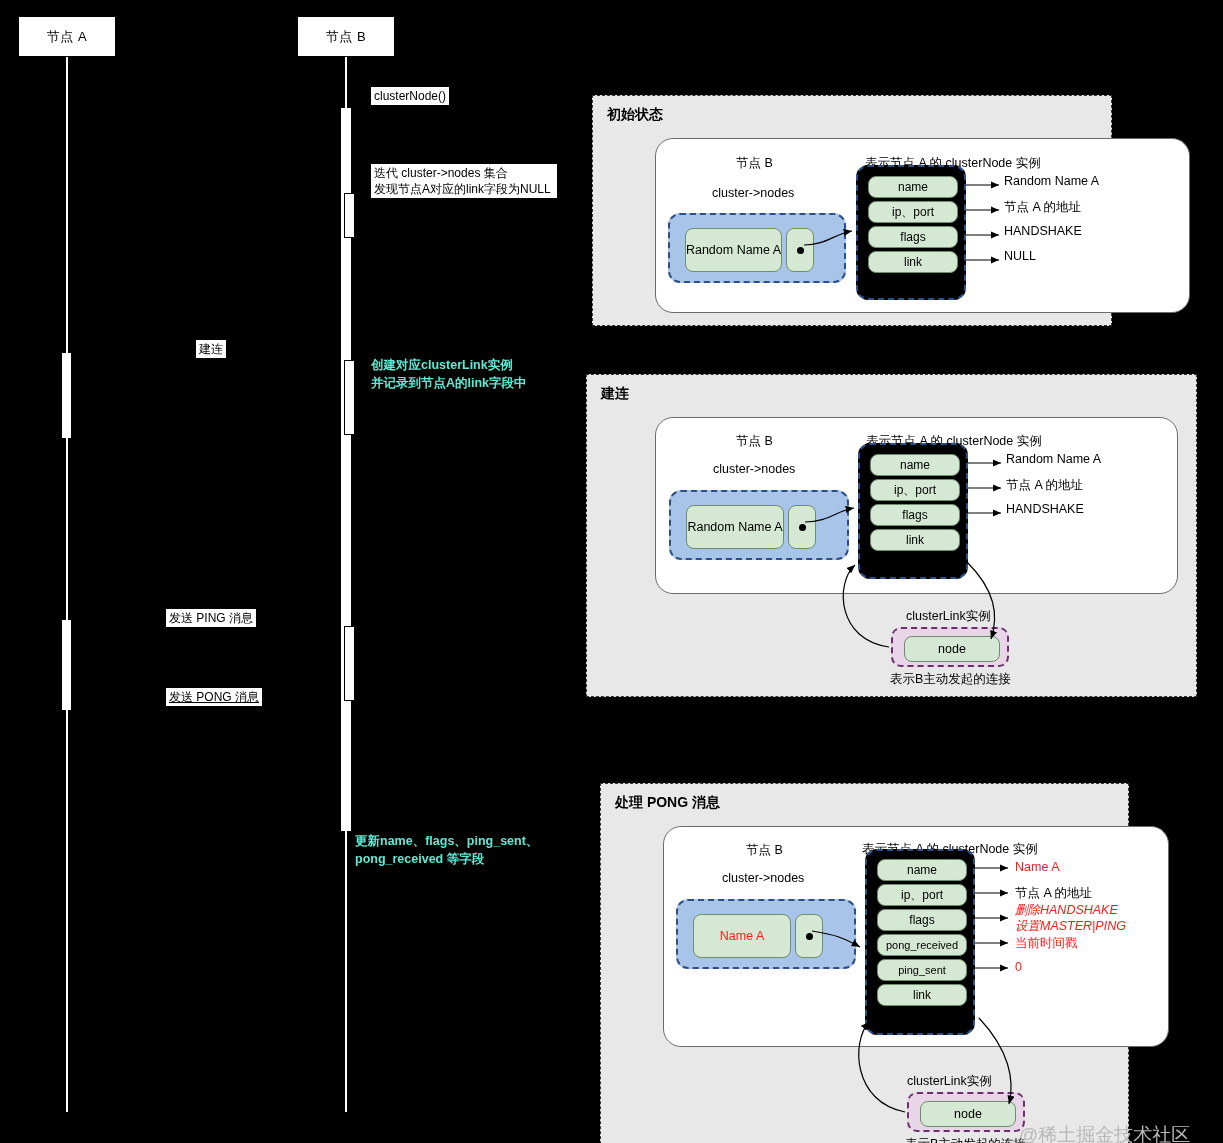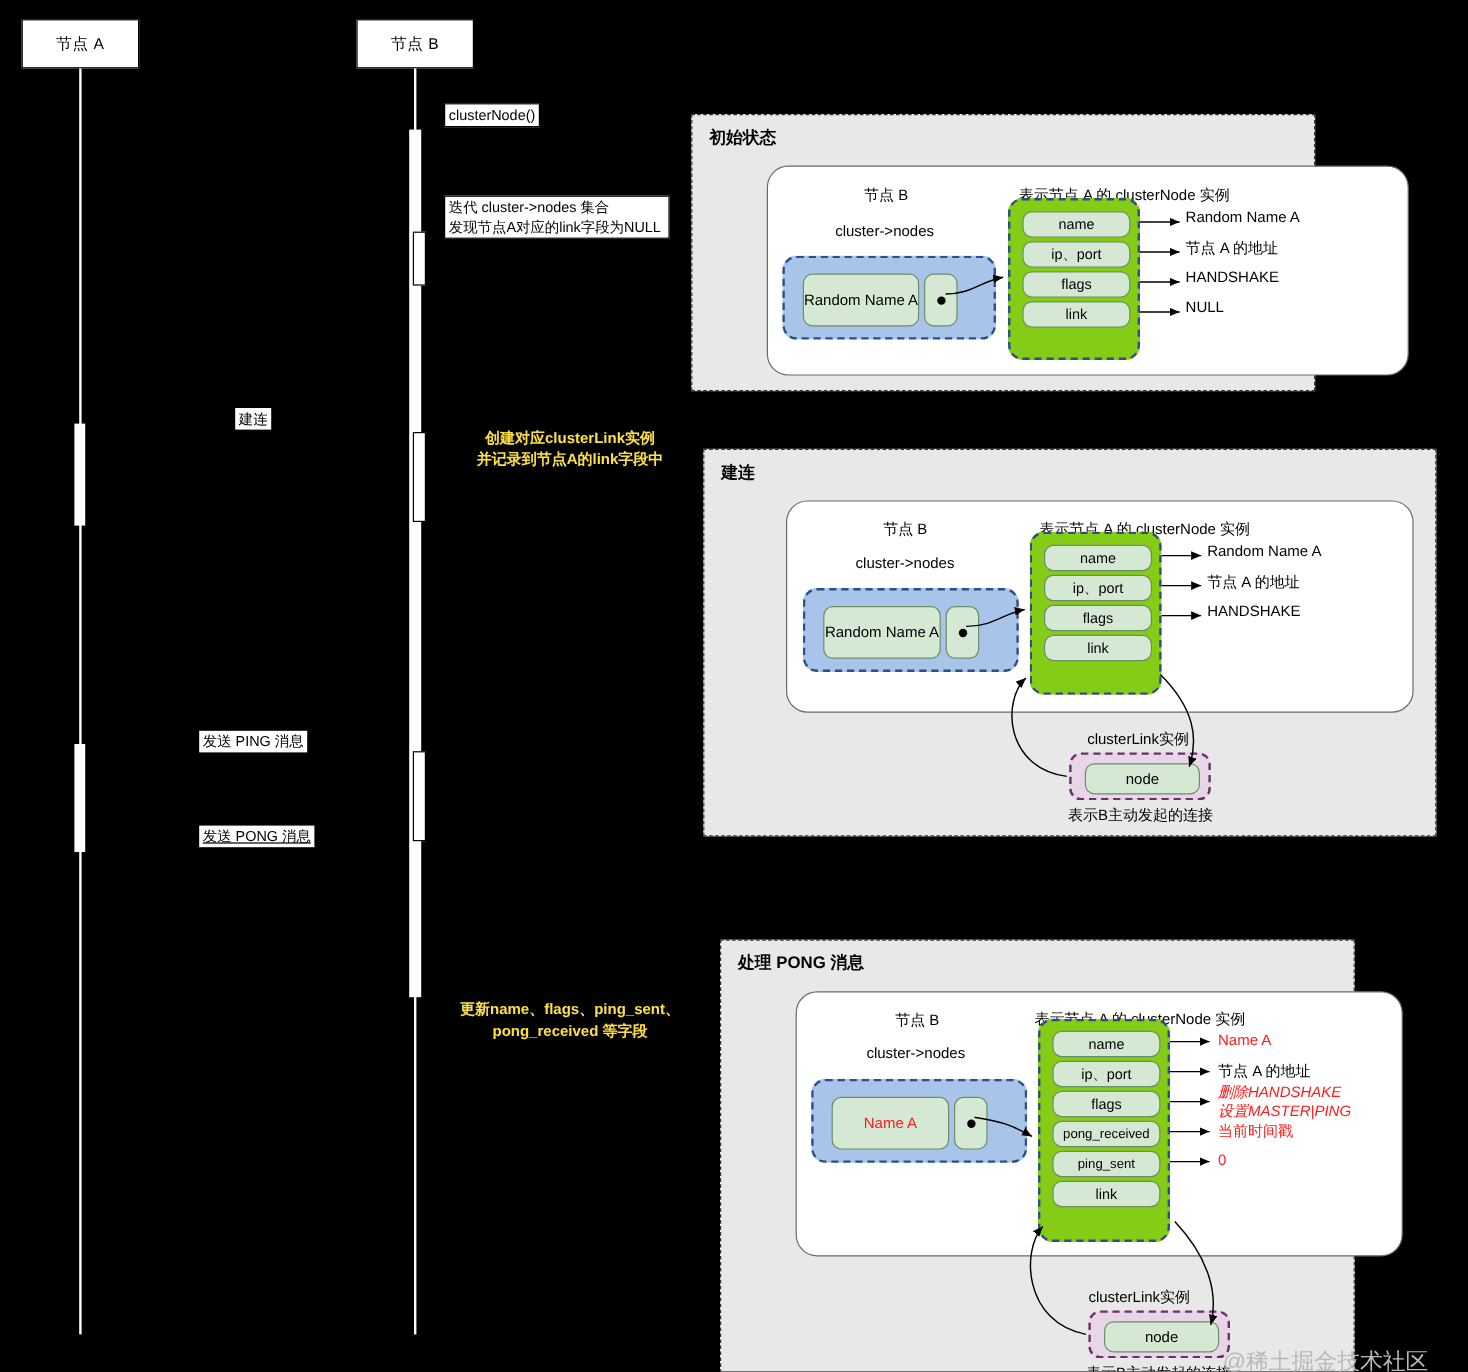--- a/index.html
+++ b/index.html
@@ -20,21 +20,21 @@
   .lifeline-line { background:#ffffff; width:2px; }
   .activation-solid { background:#ffffff; }
   .activation-outline { background:#ffffff; border:1px solid #000000; }
   .seq-label {
     background:#ffffff; color:#000000; font-size:12px;
     padding:1px 3px; white-space:nowrap; line-height:1.35;
     border:0;
   }
   .seq-label.boxed { border:1px solid #000000; }
   .red-note {
-    color:#fde047; font-size:12.5px; font-weight:bold; text-align:center;
+    color:#5eead4; font-size:12.5px; font-weight:bold; text-align:left;
     line-height:1.45; white-space:nowrap;
   }
 
   
   .panel {
     background:#e8e8e8; border:1px dashed #333333;
   }
   .panel-title {
     position:absolute; left:14px; top:10px;
     font-size:14px; font-weight:bold; color:#000000;
@@ -57,21 +57,21 @@
     font-size:12.5px; color:#000000; white-space:nowrap;
   }
   .entry.red-text { color:#ff1a1a; }
   .dot {
     position:absolute; width:7px; height:7px; border-radius:50%;
     background:#000000;
   }
 
   
   .structbox {
-    position:absolute; background:#84cc16;
+    position:absolute; background:#000000;
     border:2px dashed #2b4f86; border-radius:12px;
   }
   .field {
     position:absolute; background:#d5e8d4; border:1.5px solid #6d8e6a;
     border-radius:8px; display:flex; align-items:center; justify-content:center;
     font-size:12px; color:#000000; white-space:nowrap;
   }
 
   
   .linkbox {
@@ -123,21 +123,21 @@
 
 <div class="red-note abs" style="left:371px; top:356px; width:208px;">
   <div>创建对应clusterLink实例</div>
   <div>并记录到节点A的link字段中</div>
 </div>
 <div class="red-note abs" style="left:355px; top:832px; width:240px;">
   <div>更新name、flags、ping_sent、</div>
   <div>pong_received 等字段</div>
 </div>
 
-<div class="panel abs" style="left:576px; top:95px; width:520px; height:231px;">
+<div class="panel abs" style="left:592px; top:95px; width:520px; height:231px;">
   <div class="panel-title">初始状态</div>
 
   <div class="inner-card" style="left:62px; top:42px; width:535px; height:175px;">
 
     <div class="cap cap-b" style="left:80px; top:16px;">节点 B</div>
     <div class="cap" style="left:56px; top:47px;">cluster-&gt;nodes</div>
     <div class="cap" style="left:209px; top:16px;">表示节点 A 的 clusterNode 实例</div>
 
     <div class="dictbox" style="left:12px; top:74px; width:178px; height:70px;">
       <div class="entry" style="left:15px; top:13px; width:97px; height:44px;">Random Name A</div>

